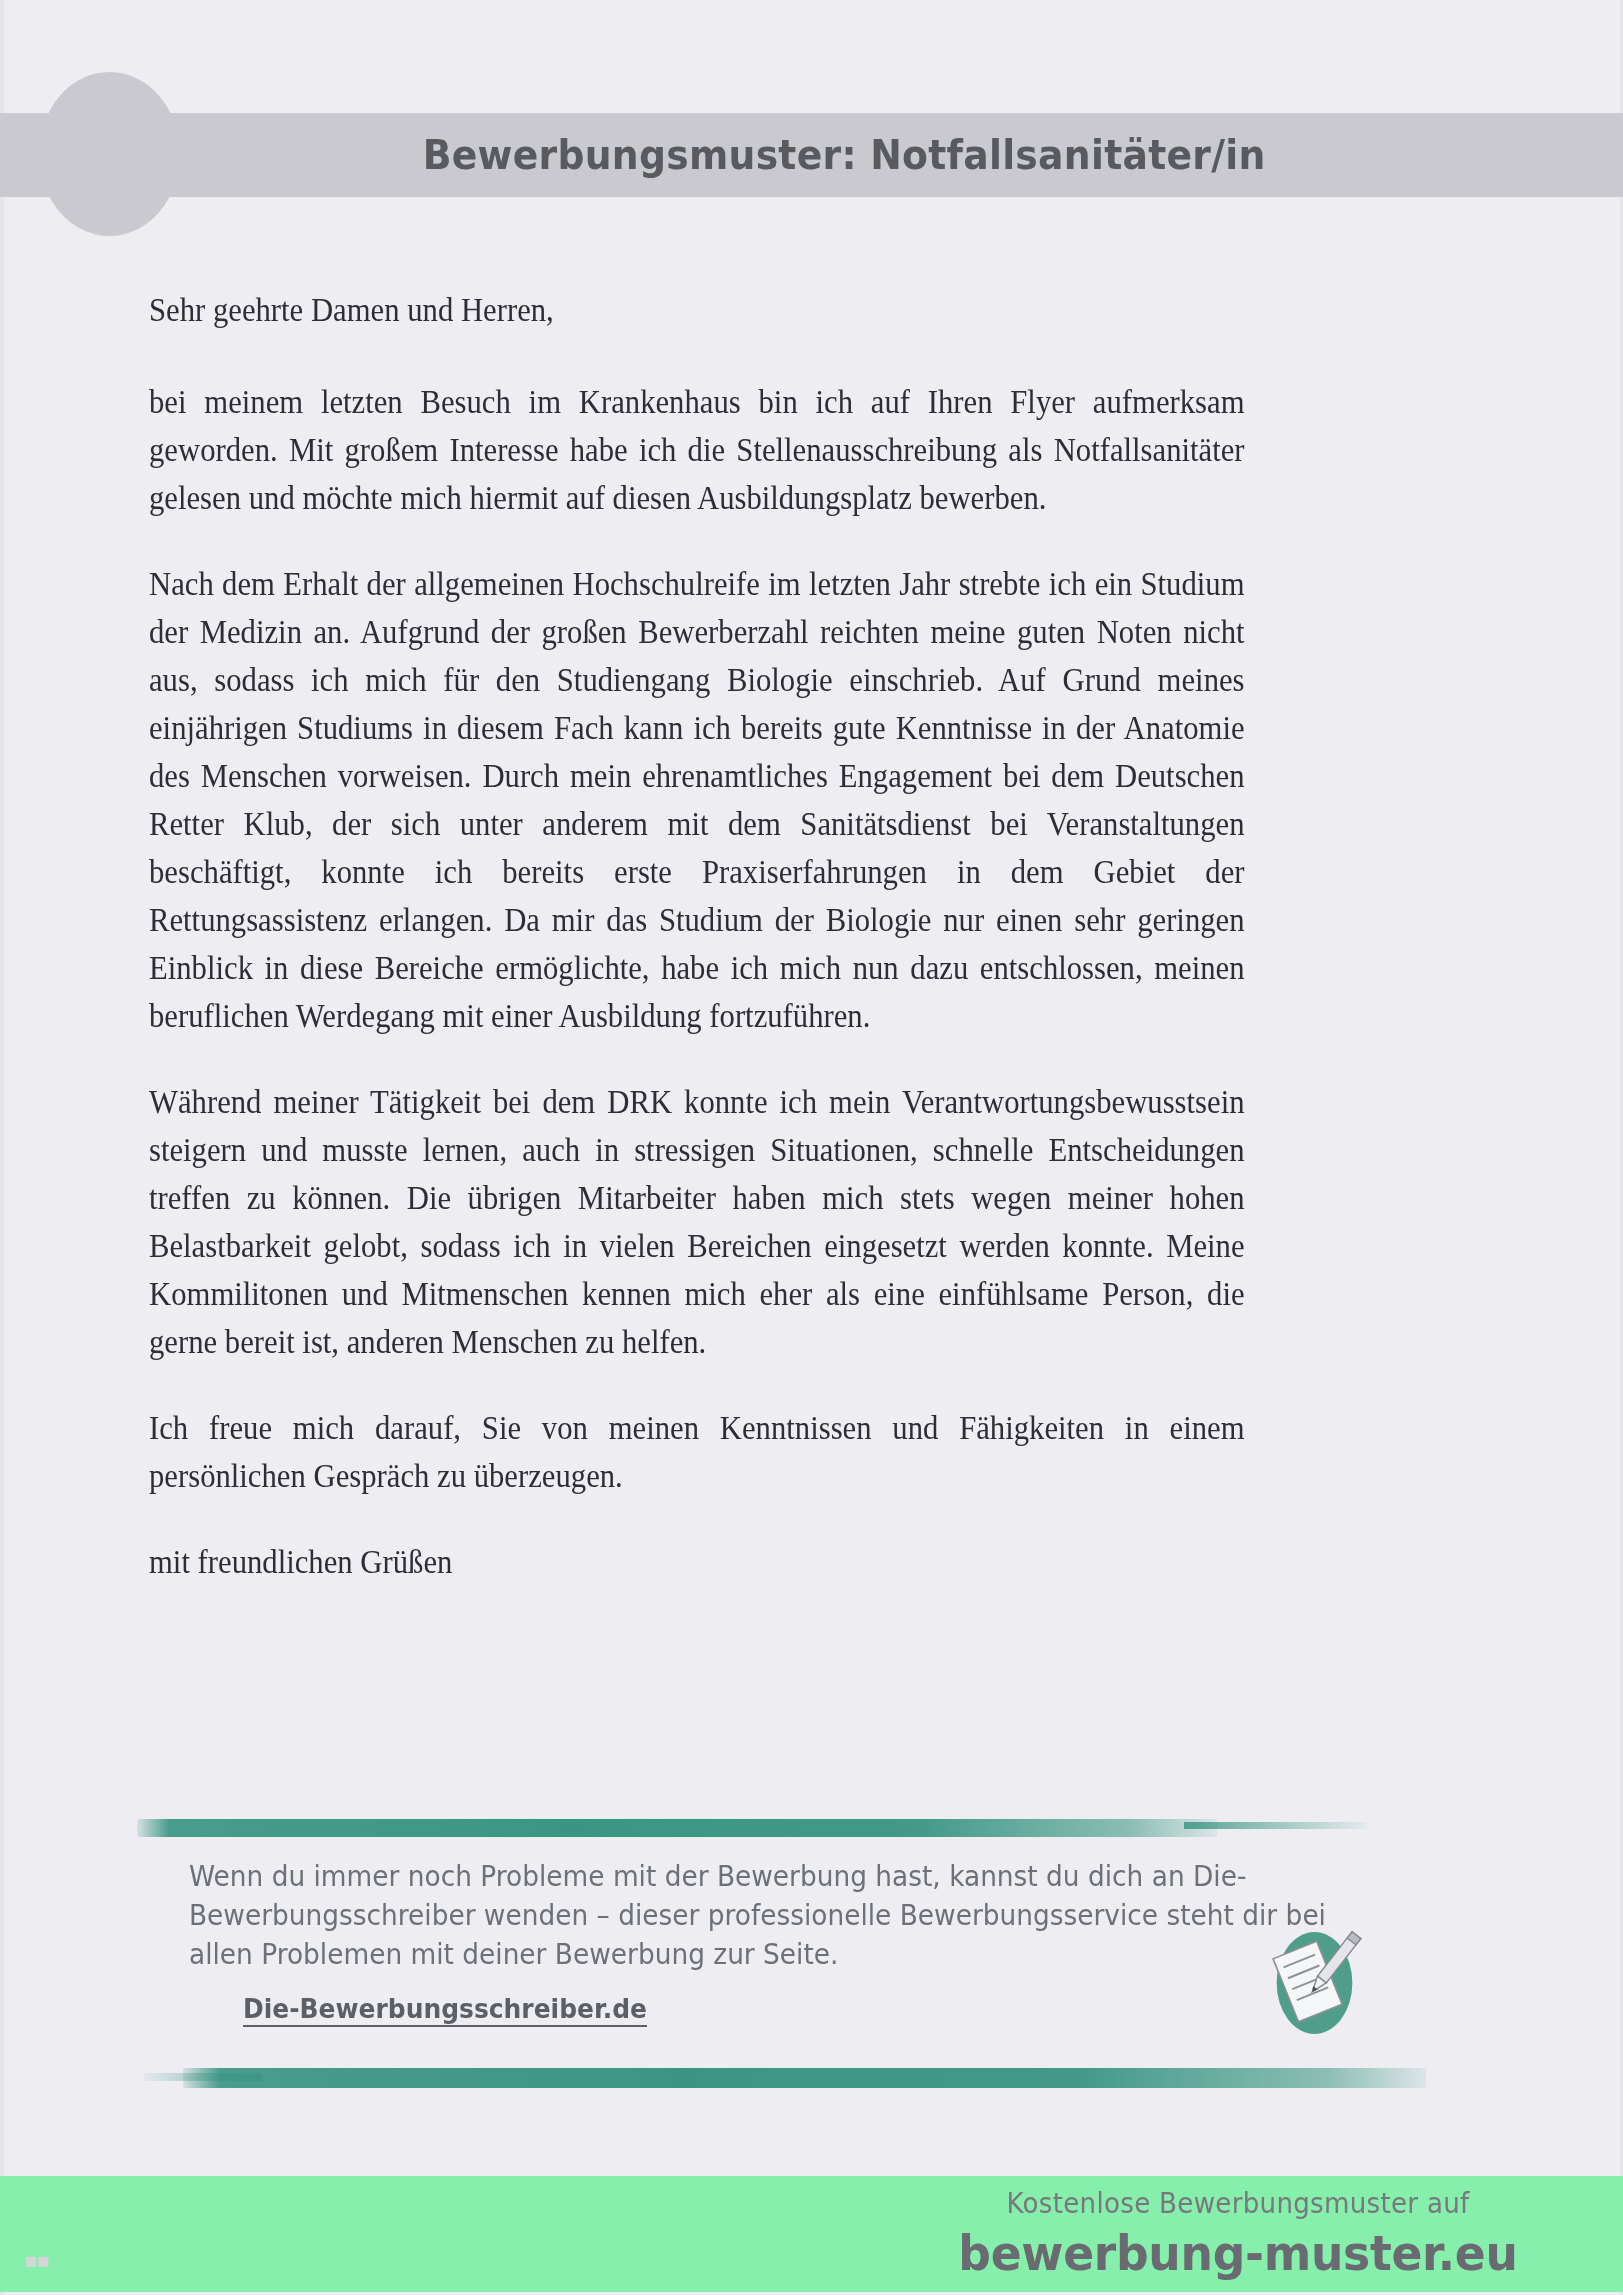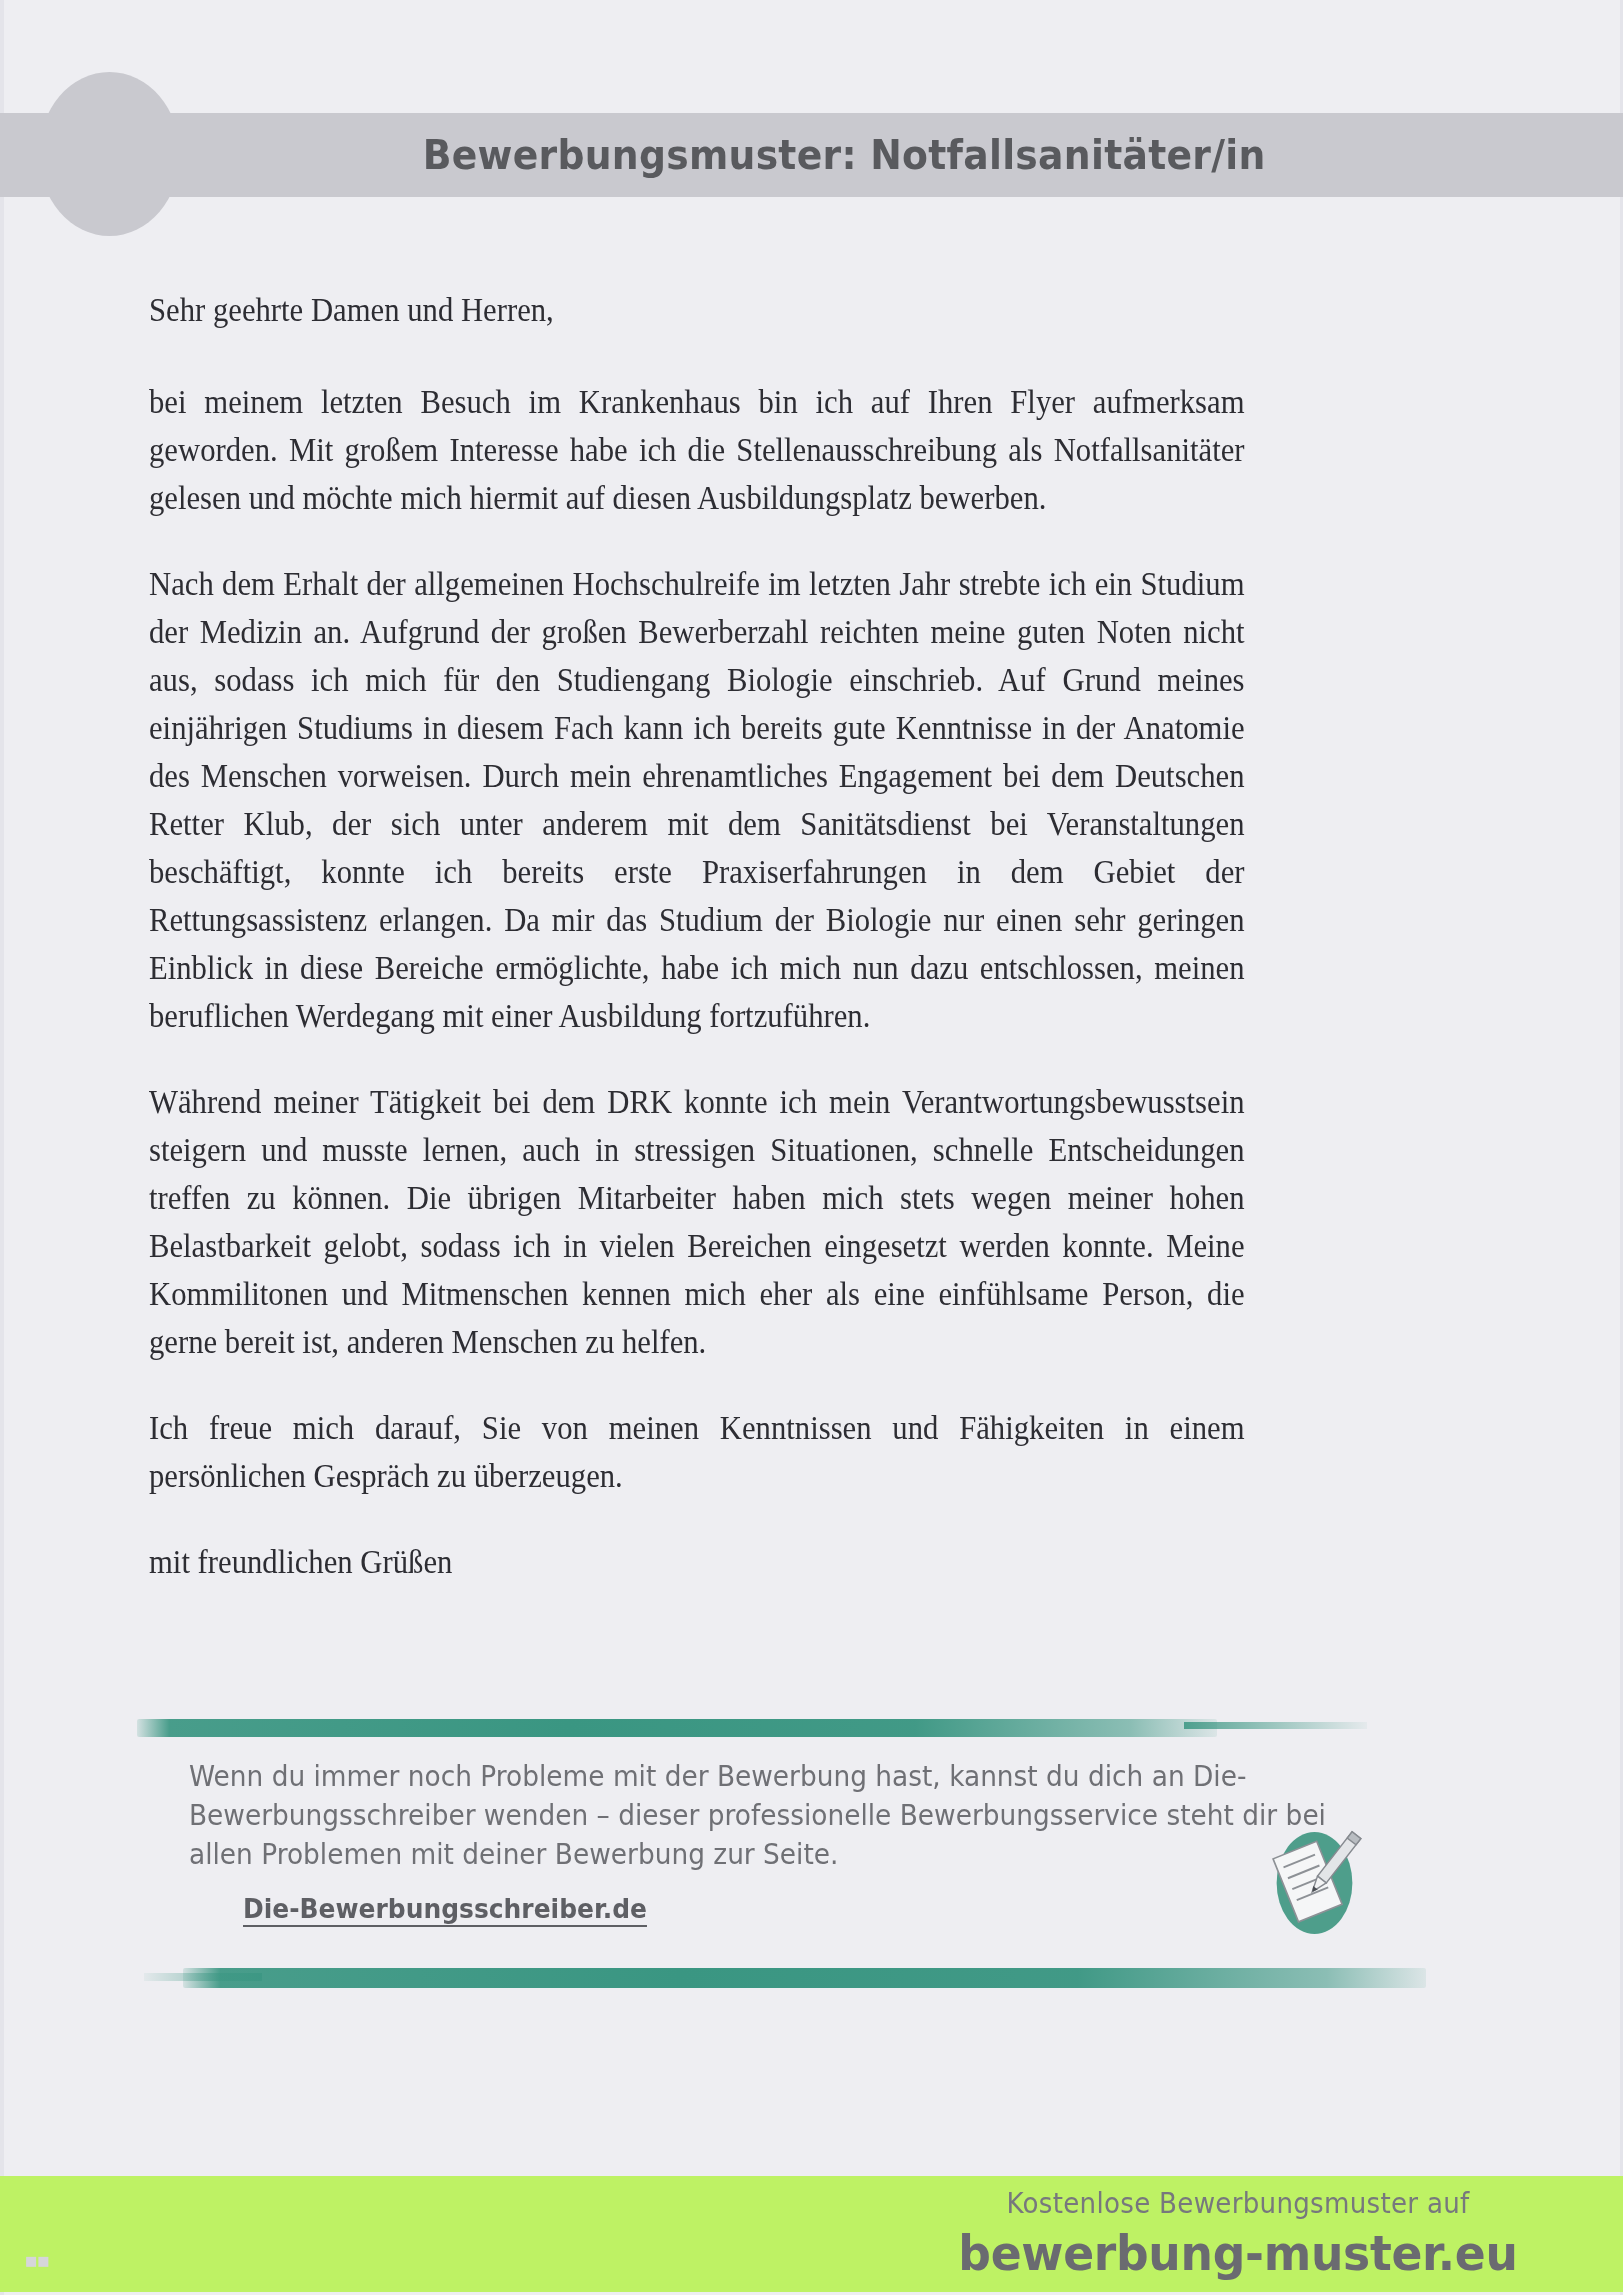--- a/index.html
+++ b/index.html
@@ -88,21 +88,21 @@
     transform: scaleX(0.93);
     transform-origin: left top;
   }
   .letter p.salutation { margin-bottom: 44px; text-align: left; }
   .letter p.closing { margin-bottom: 0; text-align: left; }
 
   
   .promo {
     position: absolute;
     left: 137px;
-    top: 1706px;
+    top: 1806px;
     width: 1355px;
     height: 288px;
   }
   .brush {
     position: absolute;
     height: 17px;
     background: linear-gradient(90deg,
         rgba(58,150,130,0.15) 0%,
         rgba(58,150,130,0.92) 3%,
         rgba(58,150,130,1) 40%,
@@ -171,21 +171,21 @@
     height: 118px;
   }
 
   
   .footer-bar {
     position: absolute;
     left: 0;
     top: 2176px;
     width: 1623px;
     height: 116px;
-    background: #bef264;
+    background: #86efac;
     box-sizing: border-box;
   }
   .footer-inner {
     position: absolute;
     right: 58px;
     top: 10.5px;
     text-align: center;
     width: 654px;
   }
   .footer-line1 {

